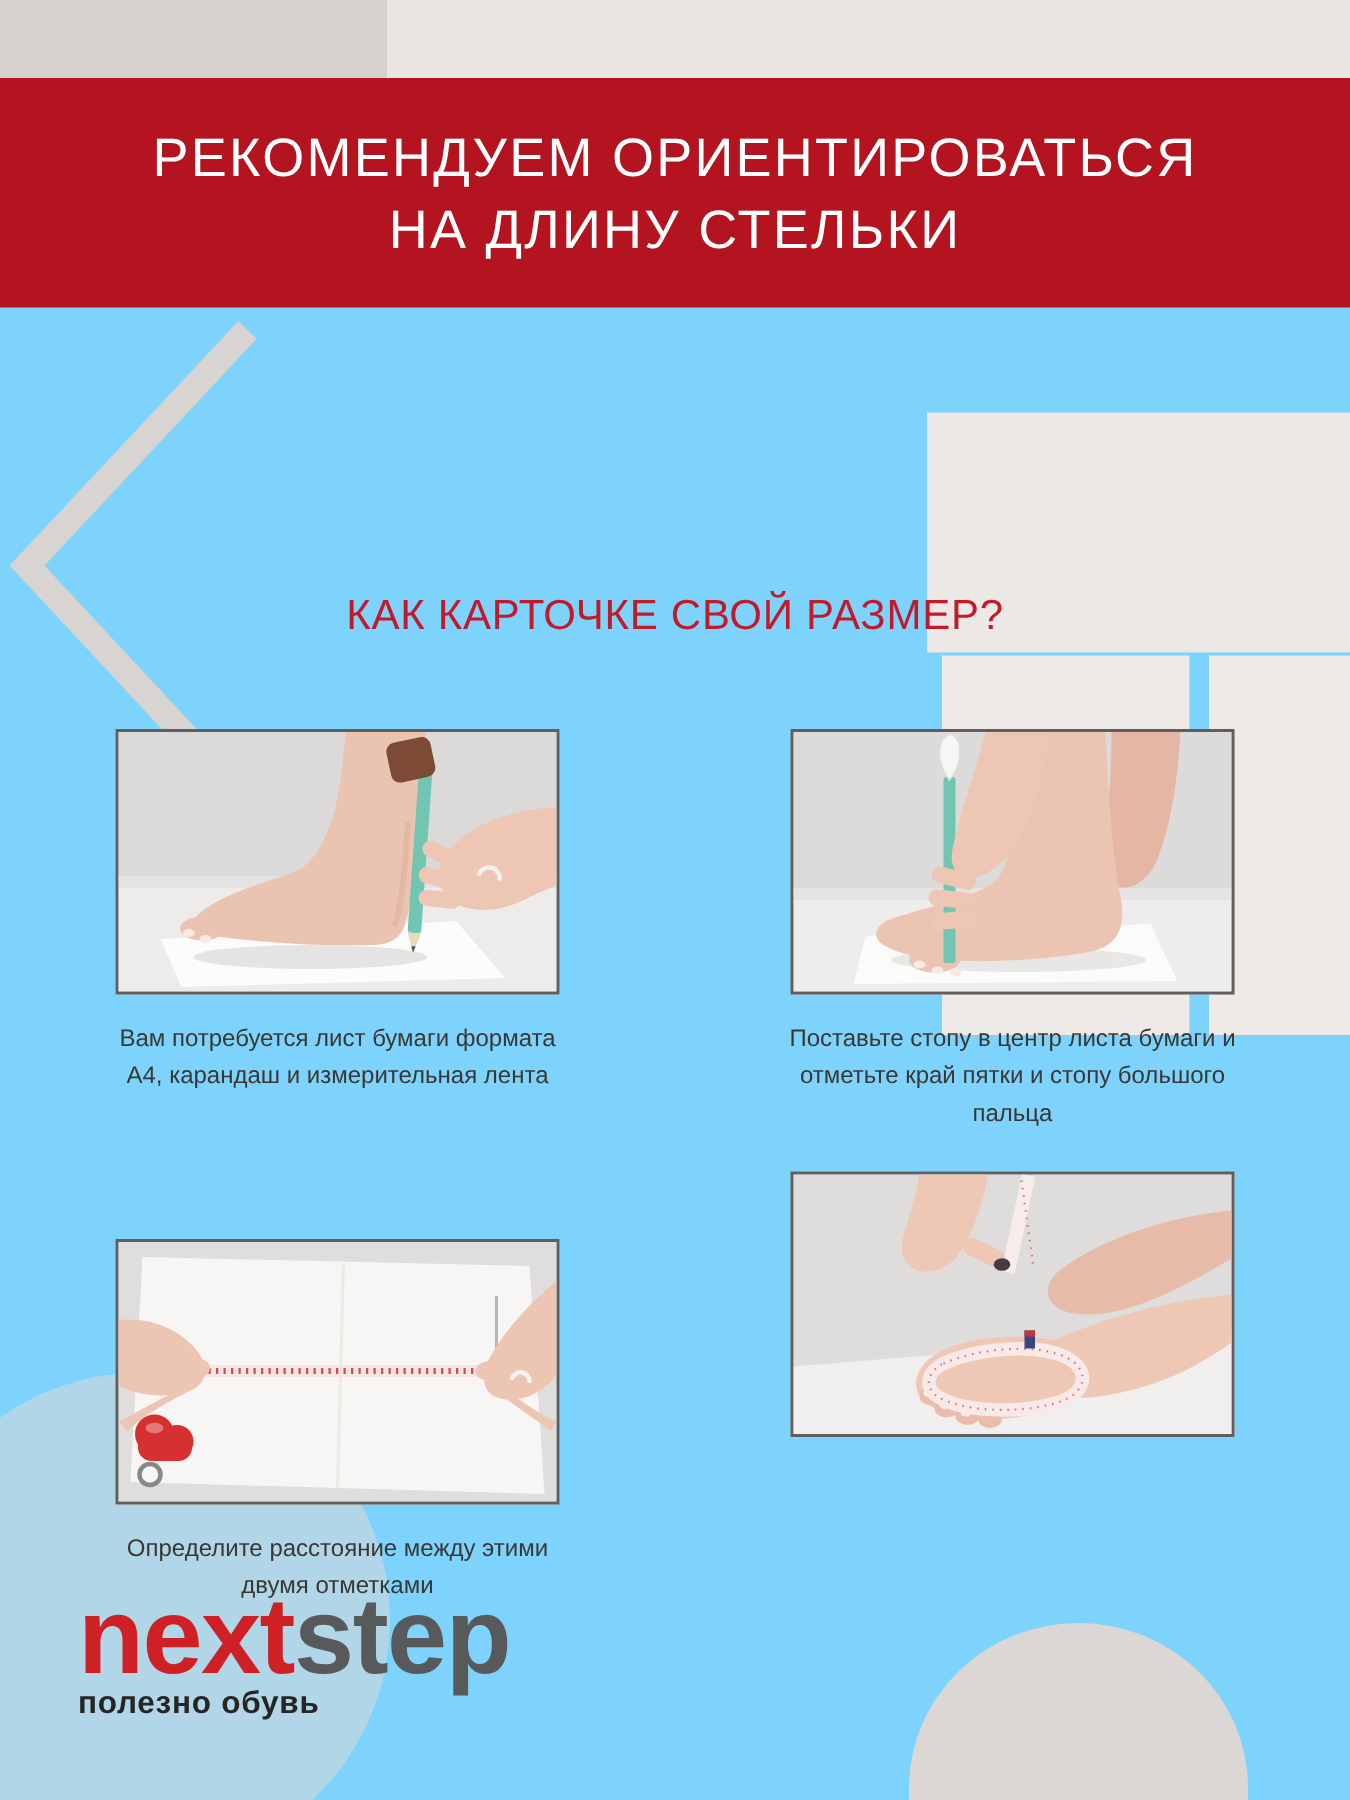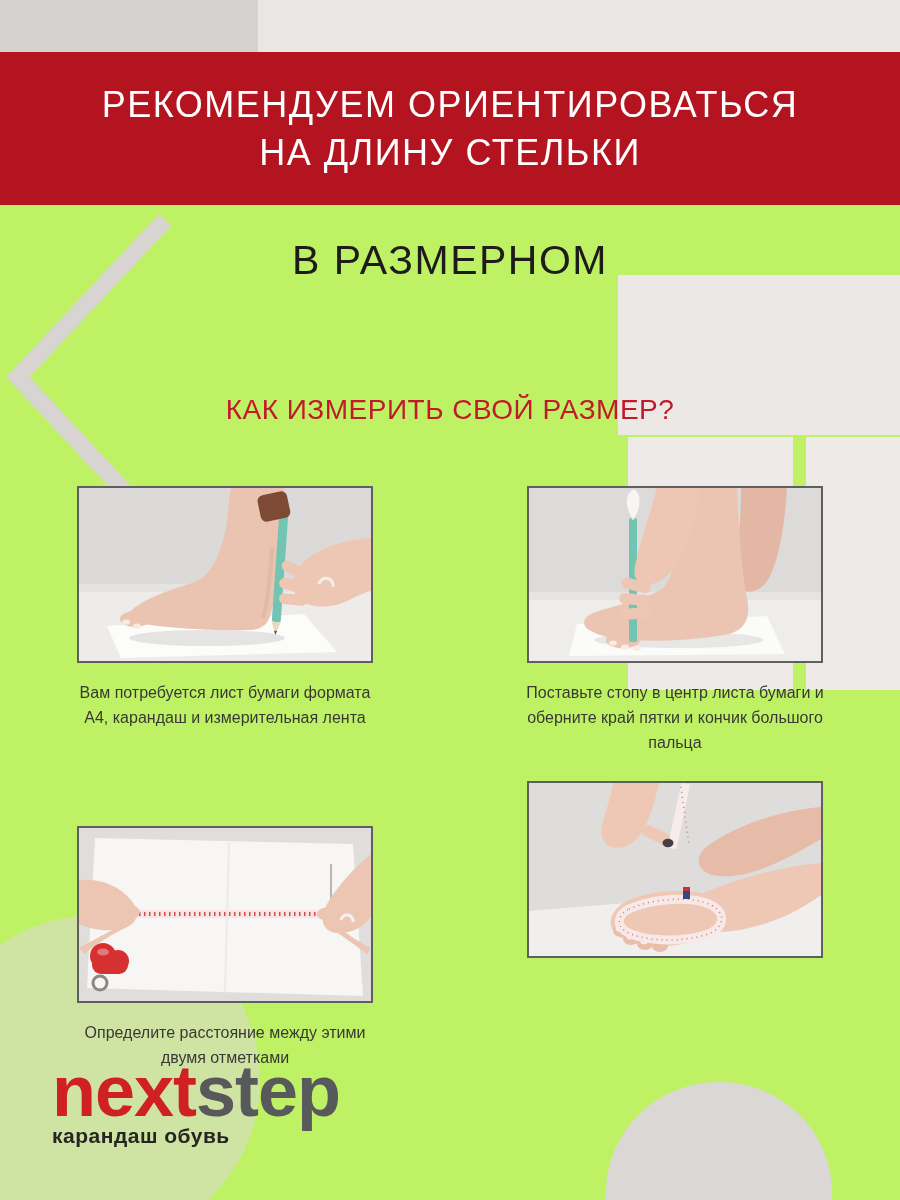--- a/index.html
+++ b/index.html
@@ -1,19 +1,19 @@
 <!DOCTYPE html>
 <html lang="ru"><head>
 <meta charset="utf-8">
 <style>
   html,body{margin:0;padding:0;}
   body{font-family:"Liberation Sans", sans-serif;}
   .poster{
     position:relative;width:900px;height:1200px;overflow:hidden;
-    background:#bef264;
+    background:#7dd3fc;
   }
   
   .decor{position:absolute;pointer-events:none;}
   .strip-left{left:0;top:0;width:258px;height:53px;background:#d6d2cf;}
   .strip-right{left:258px;top:0;width:642px;height:53px;background:#e9e6e3;}
   .rect-1{left:618px;top:275px;width:282px;height:160px;background:#ebe8e5;}
   .rect-2{left:628px;top:437px;width:165px;height:253px;background:#edeae7;}
   .rect-3{left:806px;top:437px;width:94px;height:253px;background:#edeae7;}
   .dome-br{left:606px;top:1082px;width:226px;height:220px;background:#dbd7d4;border-radius:50% 50% 0 0;}
   .circle-bl{left:-70px;top:915px;width:330px;height:330px;background:#dcd8d5;border-radius:50%;opacity:.55;}
@@ -74,23 +74,22 @@
   <div class="decor rect-3"></div>
   <div class="decor circle-bl"></div>
   <div class="decor dome-br"></div>
 
   <div class="banner">
     <div class="line">РЕКОМЕНДУЕМ ОРИЕНТИРОВАТЬСЯ</div>
     <div class="line">НА ДЛИНУ СТЕЛЬКИ</div>
   </div>
 
   <div class="heading">
-    <div>В РАЗМЕРНОМ</div>
-  </div>
-  <div class="subheading">КАК ИЗМЕРИТЬ СВОЙ РАЗМЕР?</div>
+  </div>
+  <div class="subheading">КАК КАРТОЧКЕ СВОЙ РАЗМЕР?</div>
 
   <div class="step s1">
     <div class="photo">
       <svg viewBox="0 0 292 173">
         <rect width="292" height="100" fill="#dbdad8"></rect>
         <rect y="96" width="292" height="10" fill="#e4e3e1"></rect>
         <rect y="104" width="292" height="69" fill="#edecea"></rect>
         <polygon points="28,138 225,126 258,164 42,170" fill="#fcfcfb"></polygon>
         <ellipse cx="128" cy="150" rx="78" ry="8" fill="#dcdad7" opacity=".7"></ellipse>
         <g>
@@ -149,21 +148,21 @@
         </g>
         <g>
           <path d="M128,0 L170,0 C168,24 162,48 152,68 C146,82 136,92 124,96
                    C112,100 103,92 106,78 C112,50 122,24 128,0 Z" fill="#eec7b4"></path>
           <rect x="92" y="92" width="30" height="11" rx="5.5" fill="#eec7b4" transform="rotate(14 107 97)"></rect>
           <rect x="90" y="106" width="32" height="11" rx="5.5" fill="#eec7b4" transform="rotate(6 106 111)"></rect>
           <rect x="92" y="120" width="30" height="11" rx="5.5" fill="#eec7b4" transform="rotate(-4 107 125)"></rect>
         </g>
       </svg>
     </div>
-    <p class="caption">Поставьте стопу в центр листа бумаги и оберните край пятки и кончик большого пальца</p>
+    <p class="caption">Поставьте стопу в центр листа бумаги и отметьте край пятки и стопу большого пальца</p>
   </div>
 
   <div class="step s3">
     <div class="photo">
       <svg viewBox="0 0 292 173">
         <rect width="292" height="173" fill="#dfdedc"></rect>
         <polygon points="16,10 274,16 284,168 8,160" fill="#f7f6f4"></polygon>
         <line x1="150" y1="14" x2="146" y2="164" stroke="#eceae7" stroke-width="2"></line>
         <line x1="252" y1="36" x2="252" y2="74" stroke="#b9b7b4" stroke-width="2"></line>
         <g>
@@ -232,16 +231,16 @@
                    C78,25 82,12 84,0 Z" fill="#efc8b5"></path>
           <rect x="112" y="46" width="30" height="12" rx="6" fill="#efc8b5" transform="rotate(26 127 52)"></rect>
           <ellipse cx="139" cy="60" rx="5.5" ry="4.2" fill="#463c46"></ellipse>
         </g>
       </svg>
     </div>
   </div>
 
   <div class="logo">
     <div class="logo-word"><span class="logo-next">next</span><span class="logo-step">step</span></div>
-    <div class="logo-tagline">карандаш обувь</div>
+    <div class="logo-tagline">полезно обувь</div>
   </div>
 
 </div>
 
 </body></html>

